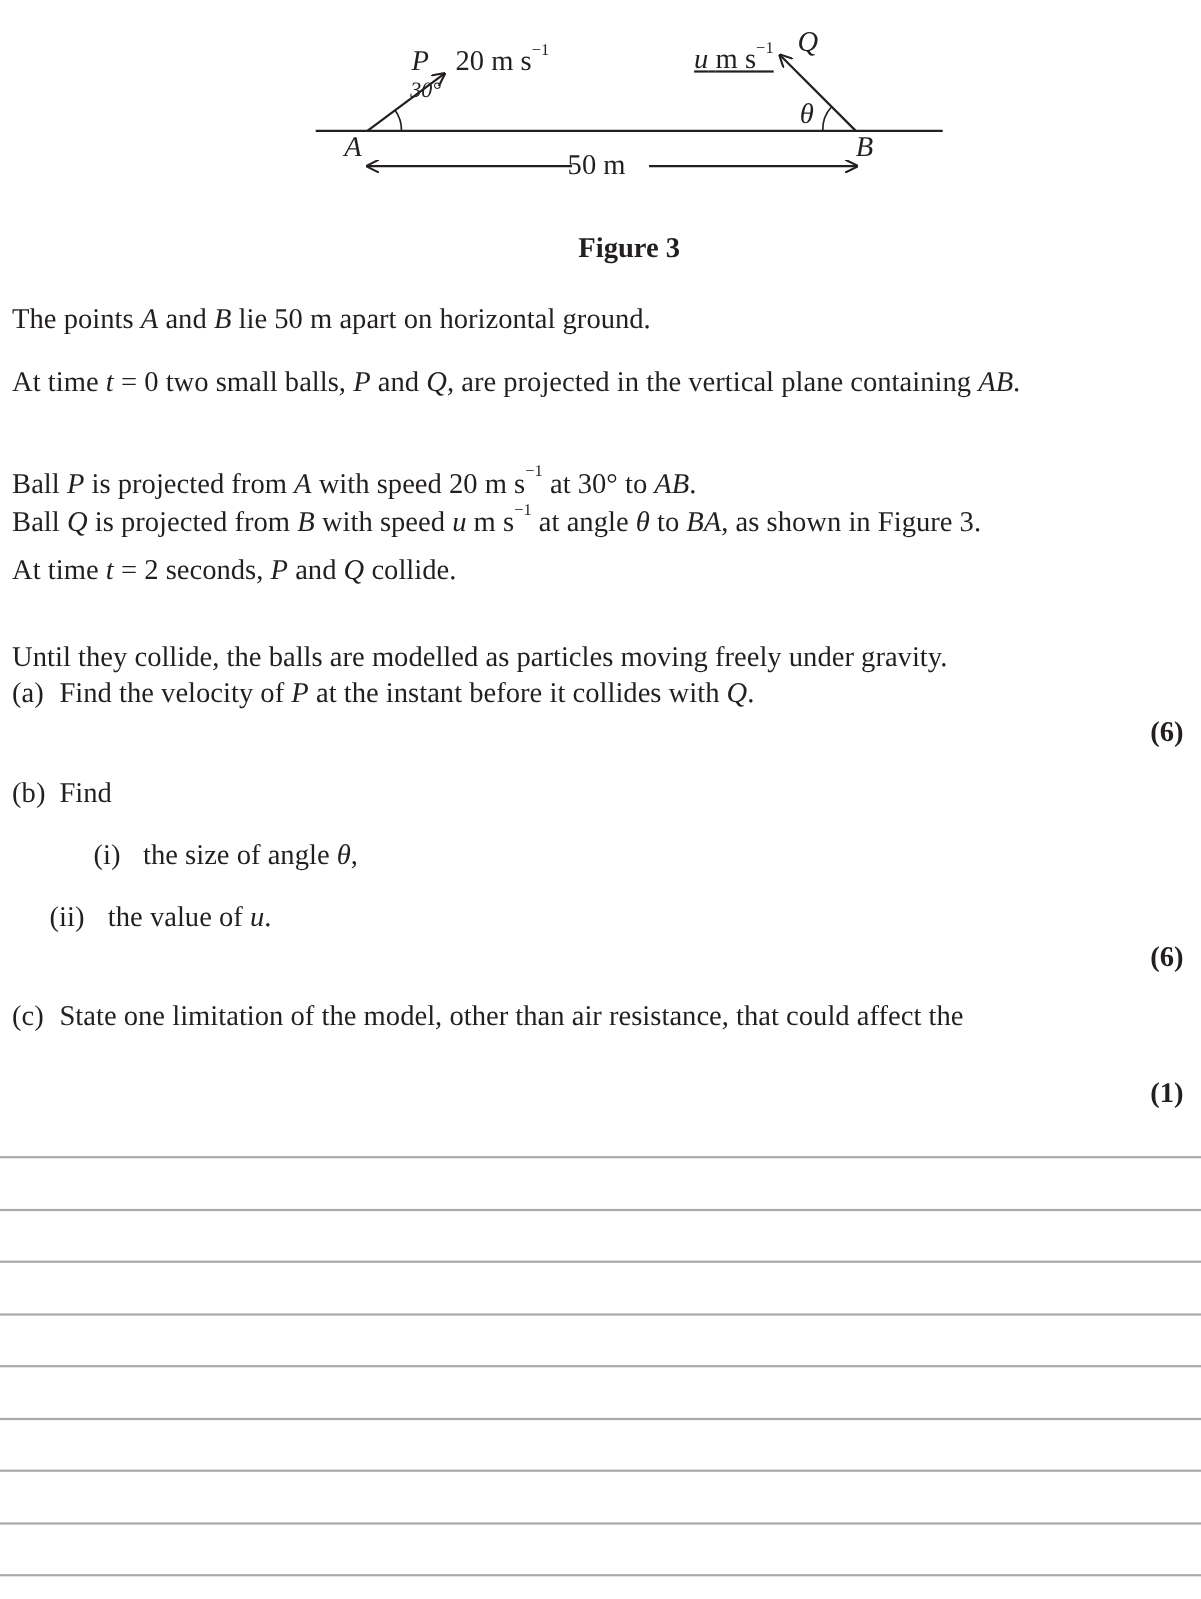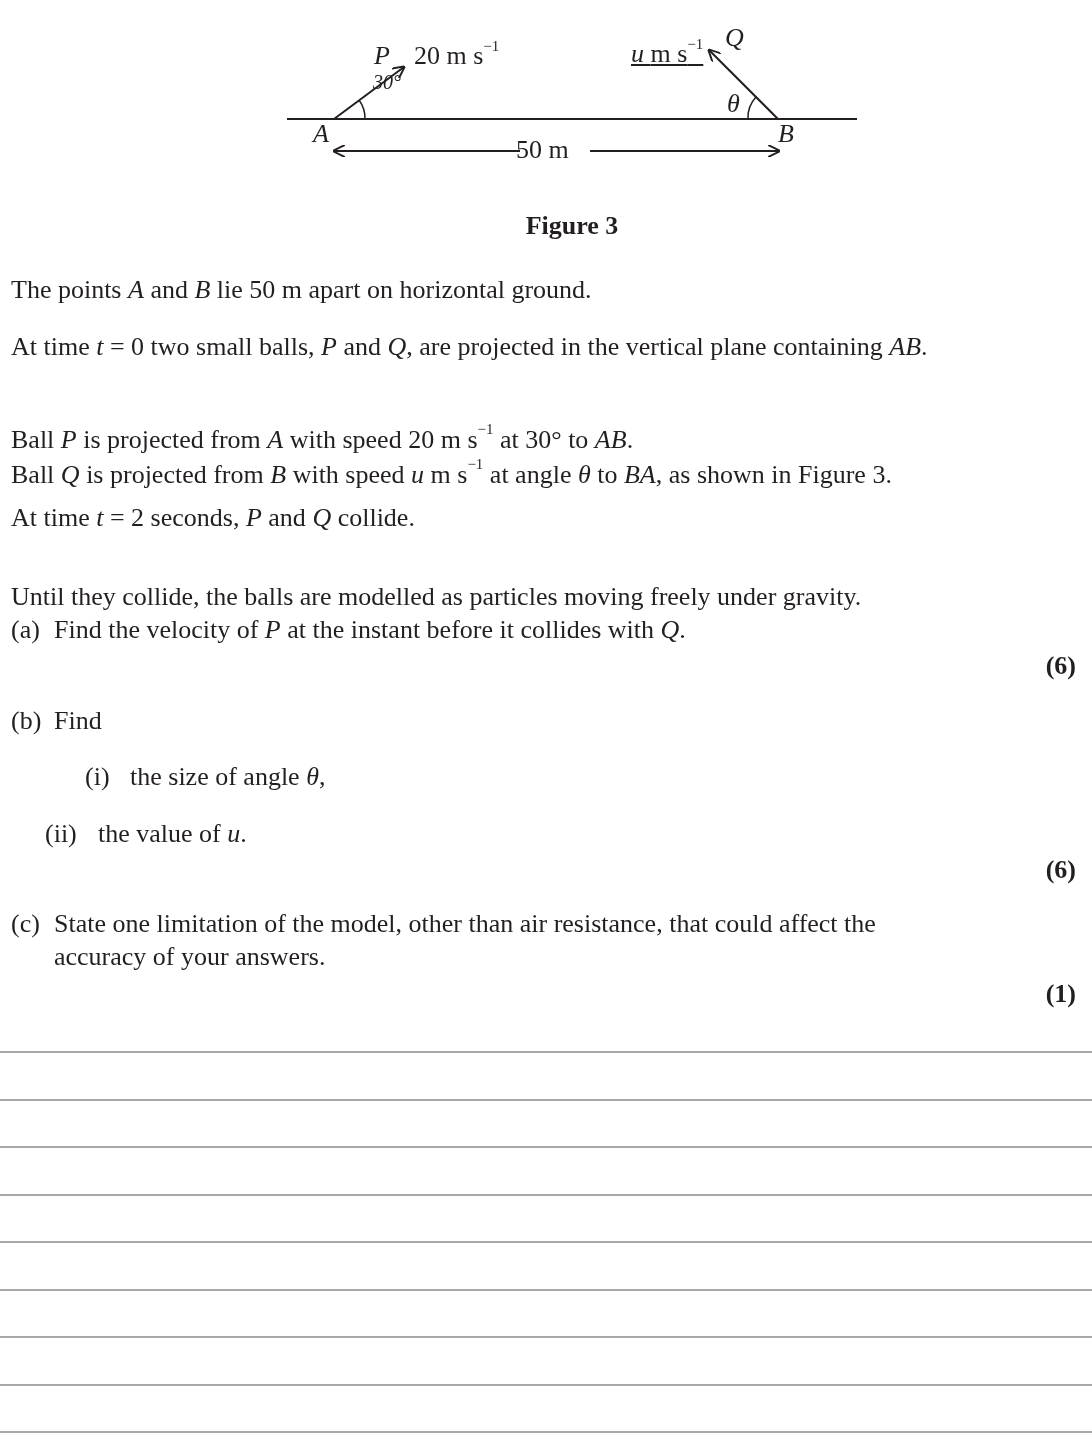--- a/index.html
+++ b/index.html
@@ -68,21 +68,21 @@
 <div class="para" style="top:761px;left:53px;margin-left:32px;">
   <span class="label" style="width:45px;">(i)</span><span><span>the size of angle </span><span class="it">θ</span><span>,</span></span>
 </div>
 <div class="para" style="top:818px;left:45px;">
   <span class="label" style="width:53px;">(ii)</span><span><span>the value of </span><span class="it">u</span><span>.</span></span>
 </div>
 <div class="mark" style="top:855px;">(6)</div>
 
 <div class="para" style="top:908px;">
   <span class="label" style="width:43px;">(c)</span><span>State one limitation of the model, other than air resistance, that could affect the</span><br>
-  <span class="label" style="width:43px;"></span><span>accuracy of your answers.</span>
+  <span class="label" style="width:43px;"></span>
 </div>
 <div class="mark" style="top:979px;">(1)</div>
 
 <div id="answer-area">
     <div class="rule" style="top: 1051px;"></div>
     <div class="rule" style="top: 1098.5px;"></div>
     <div class="rule" style="top: 1146px;"></div>
     <div class="rule" style="top: 1193.5px;"></div>
     <div class="rule" style="top: 1241px;"></div>
     <div class="rule" style="top: 1288.5px;"></div>

